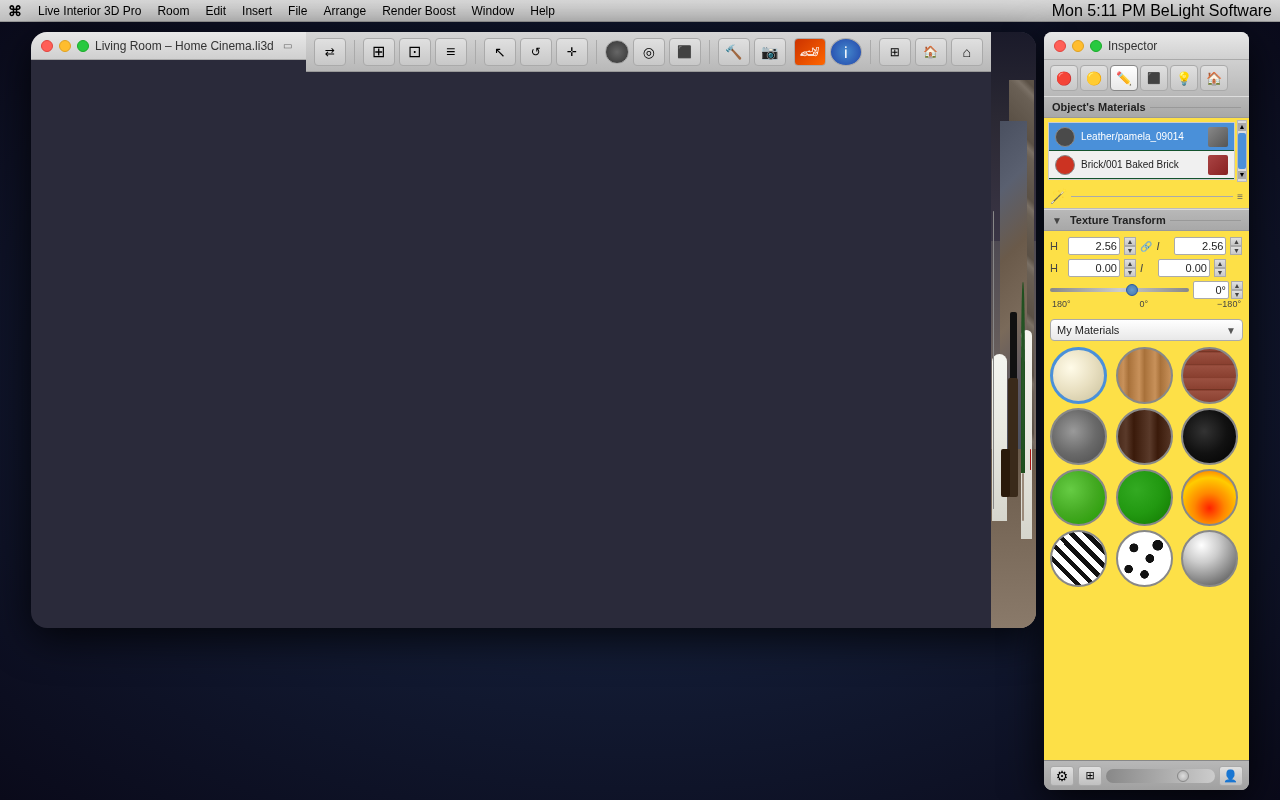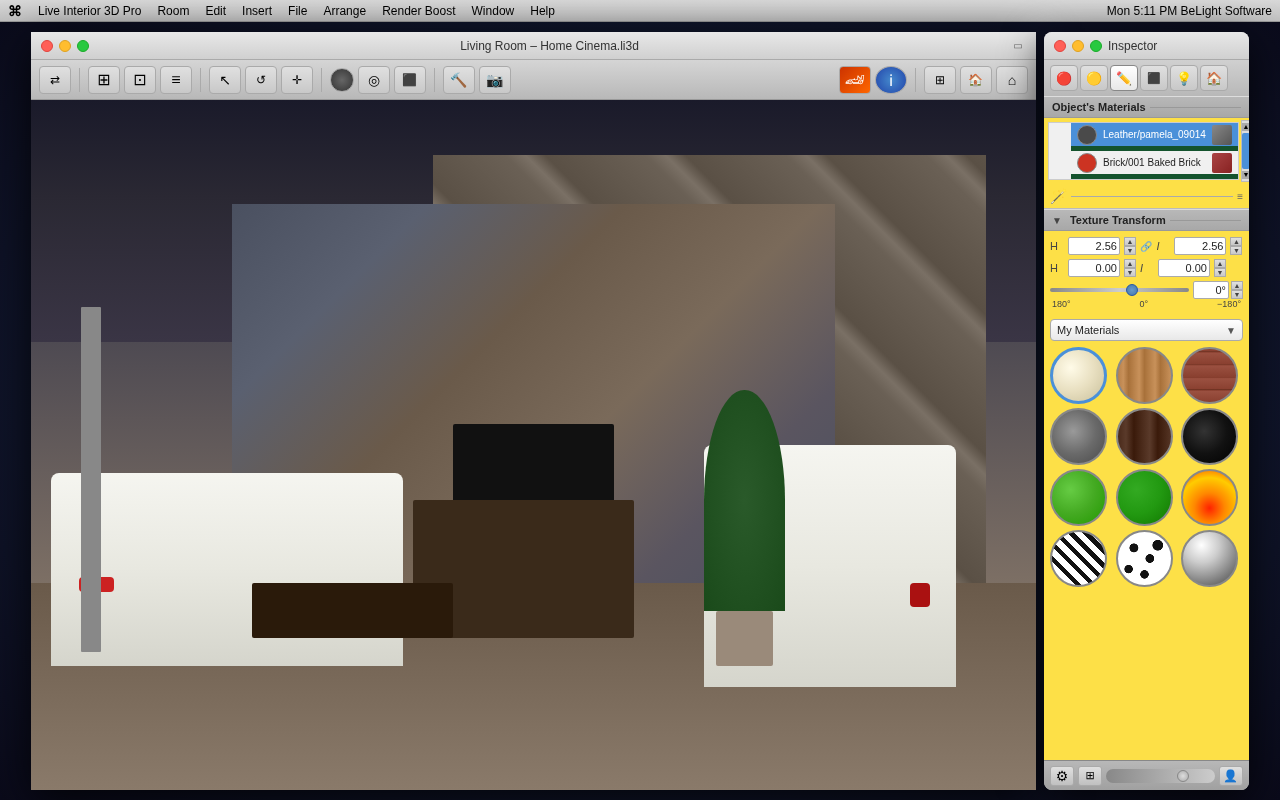--- a/index.html
+++ b/index.html
@@ -31,44 +31,44 @@
     .menubar-item {
       font-size: 12px;
       color: #000;
       font-weight: 500;
     }
     .menubar-right {
       margin-left: auto;
       display: flex;
       align-items: center;
       gap: 8px;
-      font-size: 12px;
+      font-size: 16px;
     }
 
     
     .desktop {
       width: 100%;
       height: 778px;
       display: flex;
       align-items: flex-start;
       justify-content: center;
       padding: 10px;
       gap: 8px;
     }
 
     
     .main-window {
       width: 1005px;
-      height: 758px;
+      height: 596px;
       background: #2a2a3a;
-      border-radius: 0;
+      border-radius: 16px;
       overflow: hidden;
       box-shadow: 0 10px 40px rgba(0,0,0,0.8);
       display: flex;
-      flex-direction: column;
+      flex-direction: row;
     }
 
     .window-titlebar {
       height: 28px;
       background: linear-gradient(to bottom, #e8e8e8, #d0d0d0);
       display: flex;
       align-items: center;
       padding: 0 10px;
       gap: 6px;
       border-bottom: 1px solid #aaa;
@@ -349,24 +349,23 @@
     .materials-list {
       background: #f0f0f0;
       border: 1px solid #ccc;
       margin: 2px;
     }
     .material-item {
       display: flex;
       align-items: center;
       padding: 3px 6px;
       gap: 6px;
-      border-bottom: 5px solid #14532d;
+      border-bottom: 1px solid #14532d;
       cursor: pointer;
       height: 28px;
-      margin-left: 22px;
     }
     .material-item.selected {
       background: #4a90d9;
     }
     .material-item.selected .material-name {
       color: #fff;
     }
     .material-swatch {
       width: 20px; height: 20px;
       border-radius: 50%;

